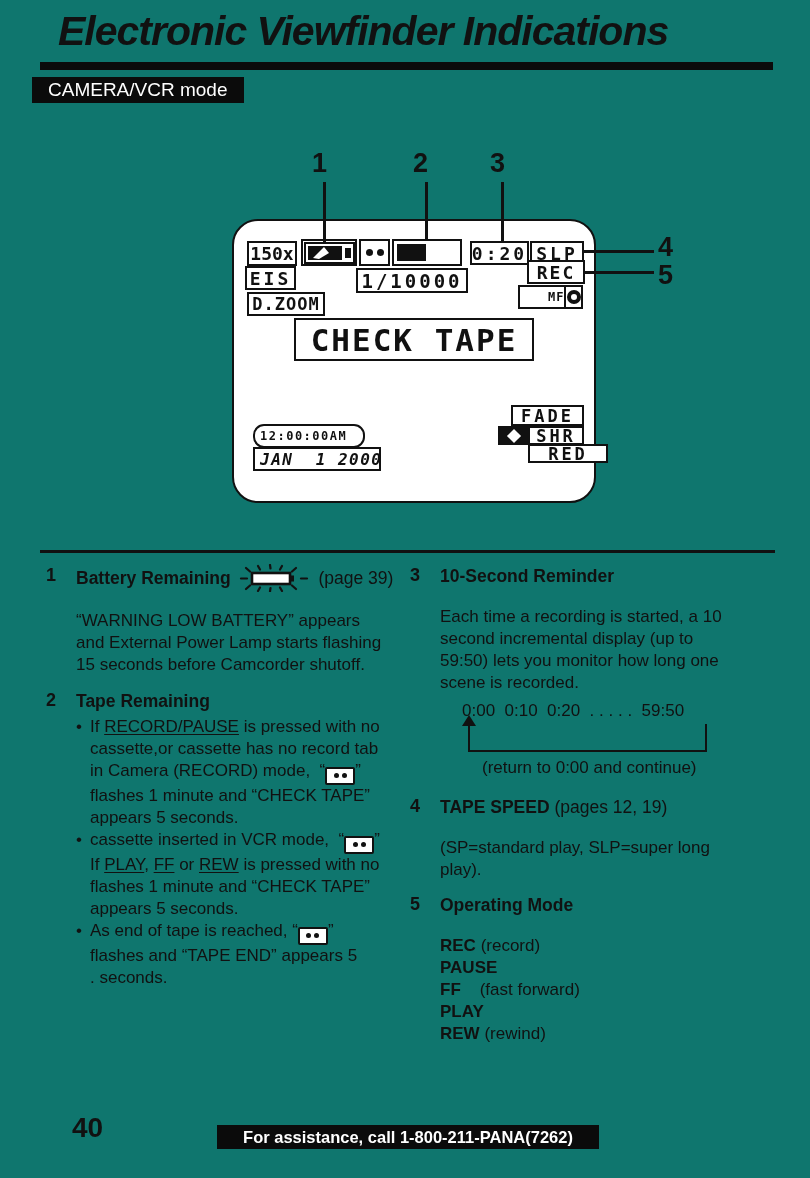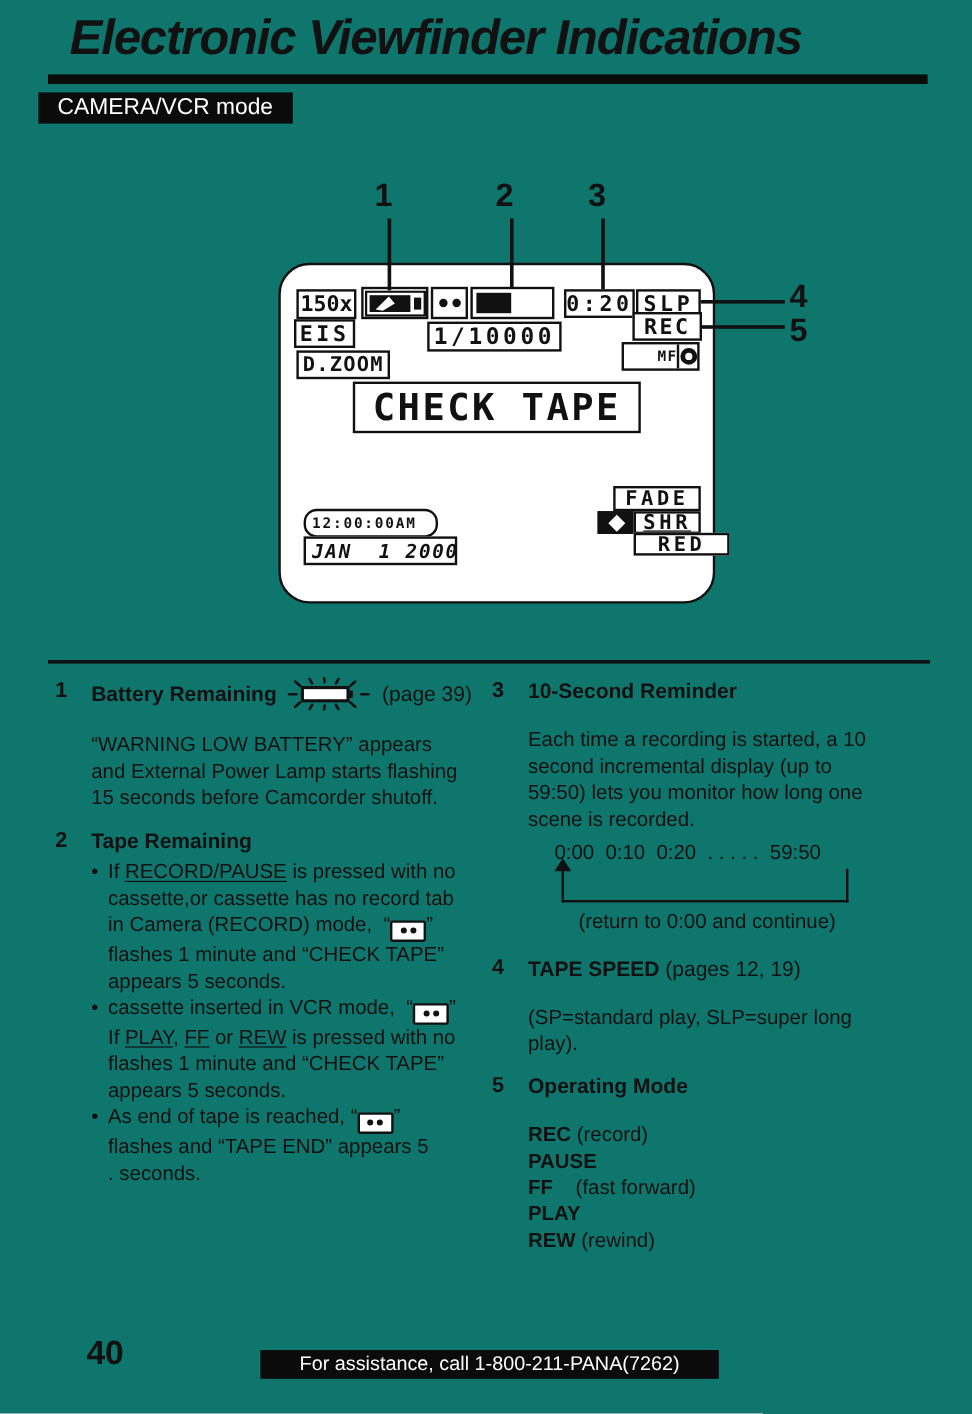--- a/index.html
+++ b/index.html
@@ -70,21 +70,21 @@
   .loop{position:relative;margin:2px 0 0 28px;width:235px;height:26px;
         border-left:2.5px solid #111;border-bottom:2.5px solid #111;border-right:2.5px solid #111;}
   .loop-head{position:absolute;left:-8.5px;top:-9px;width:0;height:0;
              border-left:7px solid transparent;border-right:7px solid transparent;
              border-bottom:11px solid #111;}
   .loop-caption{margin:5px 0 0 42px;}
 
   
   .page-num{position:absolute;left:40px;top:1112px;font-size:28px;font-weight:bold;margin-left:32px;}
   .assist-bar{position:absolute;left:217px;top:1125px;width:382px;height:24px;background:#0b0b0b;
-              color:#fff;font-size:16.5px;font-weight:normal;text-align:center;line-height:24px;}
+              color:#fff;font-size:16.5px;font-weight:bold;text-align:center;line-height:24px;}
 </style>
 </head>
 <body>
 
 <div class="page">
 
   <div class="title">Electronic Viewfinder Indications</div>
   <div class="title-rule"></div>
   <div class="mode-badge">CAMERA/VCR mode</div>
 

